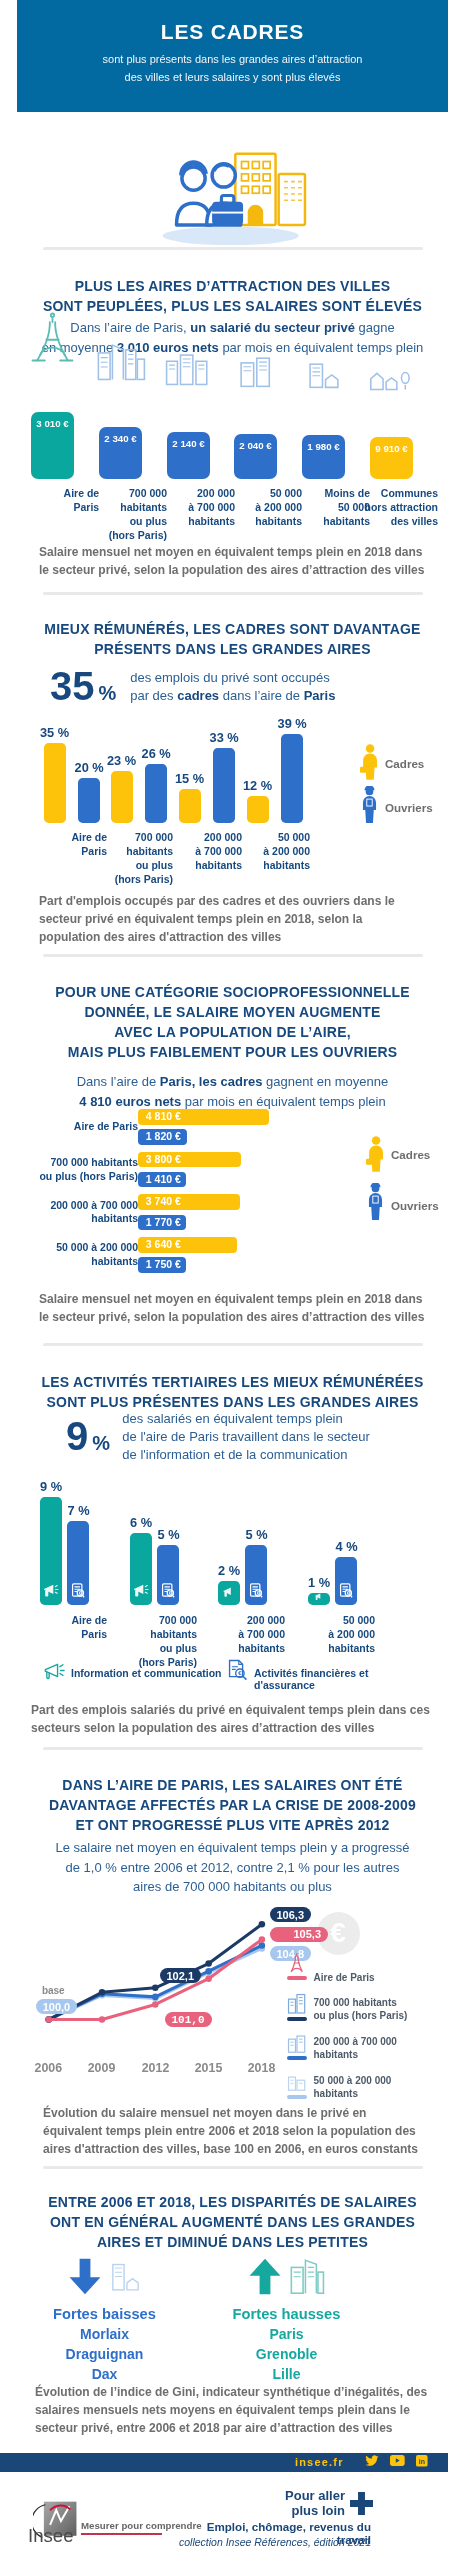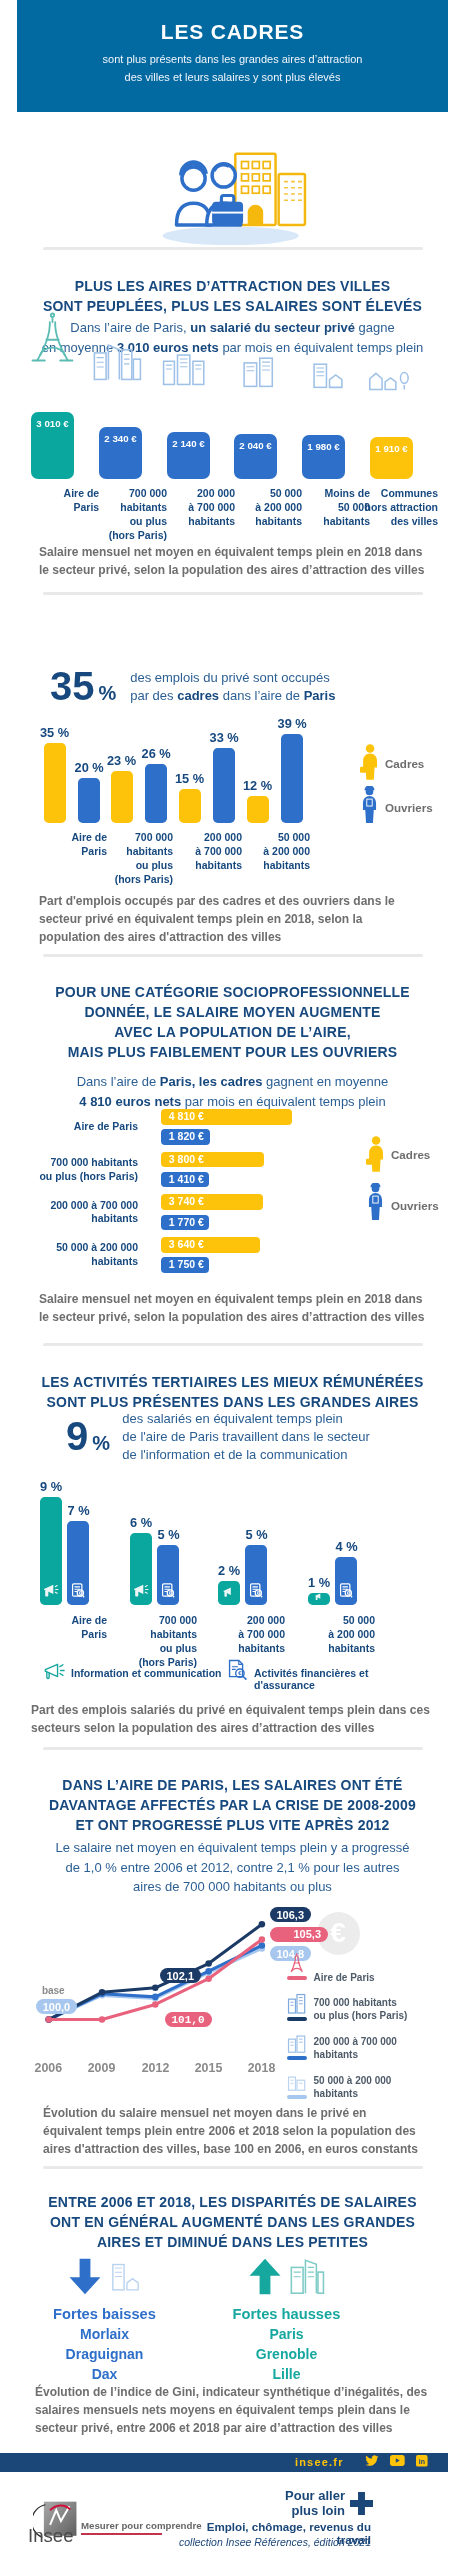--- a/index.html
+++ b/index.html
@@ -15,39 +15,39 @@
   .intro b{color:#17497f;}
   .caption{position:absolute;text-align:left;color:#6e6e6e;font-size:12px;line-height:1.5;font-weight:600;}
   .divider{position:absolute;left:43px;width:380px;height:3.1px;background:#e9e9e9;border-radius:1.6px;}
   .statnum{display:flex;align-items:baseline;color:#17497f;font-weight:800;}
   .statnum .n{font-size:40px;}
   .statnum .u{font-size:20px;margin-left:3.9px;}
   .stattext{color:#2b5f94;font-size:13px;line-height:1.38;white-space:pre-line;text-align:left;}
   .stattext b{color:#17497f;}
   
   .c1{position:absolute;left:31px;top:353px;width:403px;height:126px;}
-  .c1col{position:absolute;bottom:0;width:43px;display:flex;flex-direction:column;align-items:flex-end;justify-content:flex-end;gap:40px;}
+  .c1col{position:absolute;bottom:0;width:43px;display:flex;flex-direction:column;align-items:center;justify-content:flex-end;gap:40px;}
   .c1col .icon{margin-bottom:3.1px;}
   .bar1{width:43px;border-radius:7px;color:#fff;font-weight:700;font-size:9.7px;text-align:center;padding-top:6.2px;box-sizing:border-box;}
   .chartlabel{position:absolute;text-align:right;white-space:pre-line;font-size:10.5px;font-weight:700;color:#17497f;line-height:1.32;}
   
   .vchart{position:absolute;}
   .vgroup{position:absolute;bottom:0;display:flex;gap:5.4px;align-items:flex-end;}
   .vcol{display:flex;flex-direction:column;align-items:center;}
   .pct{font-weight:800;font-size:12.8px;color:#17497f;margin-bottom:3.1px;white-space:nowrap;}
   .vbar{width:22px;border-radius:4.7px;position:relative;}
   .yellow{background:#fdc30b;} .blue{background:#2e6fc9;} .teal{background:#0aa79e;}
   .baricon{position:absolute;bottom:3.9px;left:50%;transform:translateX(-50%);}
   .legend-person{position:absolute;}
   .legend-text{position:absolute;color:#6e6e6e;font-weight:600;font-size:11.6px;}
   
   .c3{position:absolute;left:23px;top:1109px;width:372px;}
   .c3row{display:flex;margin-bottom:7px;}
   .c3label{width:115px;text-align:right;font-size:10.5px;font-weight:700;color:#17497f;line-height:1.3;align-self:center;white-space:pre-line;}
-  .c3bars{margin-left:23px;display:flex;flex-direction:column;gap:4.7px;justify-content:center;}
+  .c3bars{margin-left:0;display:flex;flex-direction:column;gap:4.7px;justify-content:center;}
   .hbar{height:15.5px;line-height:15.5px;font-size:10.5px;padding-left:7.8px;border-radius:3.9px;color:#fff;font-weight:700;box-sizing:border-box;white-space:nowrap;}
   
   .linechart{position:absolute;left:29.5px;top:1904px;width:406px;height:208px;}
   .pill{position:absolute;border-radius:9.3px;padding:1.6px 7px;font-weight:700;font-size:11px;color:#fff;white-space:nowrap;}
   .p-navy{background:#1b3a66;} .p-pink{background:#e8617d;} .p-light{background:#a7c7ee;}
   .xlab{position:absolute;width:50px;text-align:center;color:#8a8a8a;font-weight:700;font-size:12.4px;}
   .lc-leg-text{position:absolute;left:284px;font-size:10px;color:#4d5a68;font-weight:600;line-height:1.25;white-space:pre-line;}
   .lc-dash{position:absolute;left:257px;width:20px;height:3.9px;border-radius:2.3px;}
   .euro-circle{position:absolute;left:287px;top:7.8px;width:43px;height:43px;border-radius:50%;background:#ececec;display:flex;align-items:center;justify-content:center;color:#fff;font-size:28px;font-weight:800;}
   
@@ -194,21 +194,21 @@
       <span class="icon">
         <svg width="45" height="23" viewBox="0 0 58 30">
             <g fill="none" stroke="#9fc1e8" stroke-width="2">
               <path d="M2 28V14l8-7 8 7v14z"></path>
               <path d="M22 28V18l7-5 7 5v10z"></path>
               <path d="M47 28v-6"></path>
               <ellipse cx="47" cy="13" rx="5" ry="7"></ellipse>
             </g>
           </svg>
       </span>
-      <div class="bar1 yellow" style="height: 42px;">1 910 €</div>
+      <div class="bar1 yellow" style="height: 42px;">9 910 €</div>
     </div>
   </div>
   <div class="chartlabel" style="left:6.2px;top:487px;width:93px;">Aire de
 Paris</div>
   <div class="chartlabel" style="left:74px;top:487px;width:93px;">700 000
 habitants
 ou plus
 (hors Paris)</div>
   <div class="chartlabel" style="left:142px;top:487px;width:93px;">200 000
 à 700 000
@@ -219,20 +219,22 @@
   <div class="chartlabel" style="left:277px;top:487px;width:93px;">Moins de
 50 000
 habitants</div>
   <div class="chartlabel" style="left:345px;top:487px;width:93px;">Communes
 hors attraction
 des villes</div>
   <div class="caption" style="left:39px;top:543px;width:388px;">Salaire mensuel net moyen en équivalent temps plein en 2018 dans le secteur privé, selon la population des aires d’attraction des villes</div>
 
   <div class="divider" style="top:592px;"></div>
 
+  <div class="sec-title" style="left:17px;top:620px;width:431px;">MIEUX RÉMUNÉRÉS, LES CADRES SONT DAVANTAGE
+PRÉSENTS DANS LES GRANDES AIRES</div>
   <div class="abs" style="left:50px;top:664px;display:flex;align-items:center;gap:14px;">
     <div class="statnum">
         <span class="n">35</span>
         <span class="u">%</span>
       </div>
     <div class="stattext"><span>des emplois du privé sont occupés
 par des </span><b>cadres</b><span> dans l’aire de </span><b>Paris</b></div>
   </div>
 
   <div class="vchart" style="left:40px;top:710px;width:326px;height:113px;">

